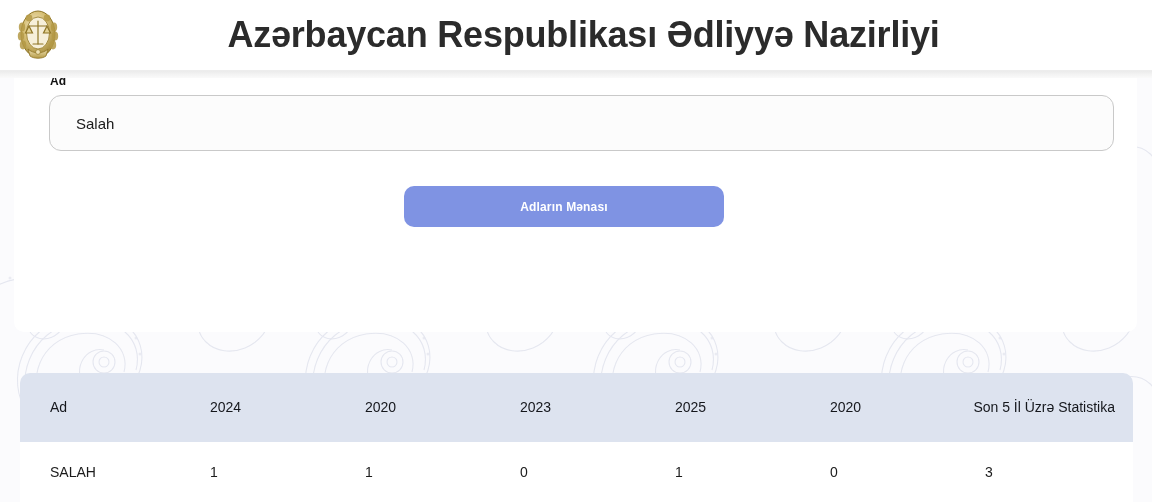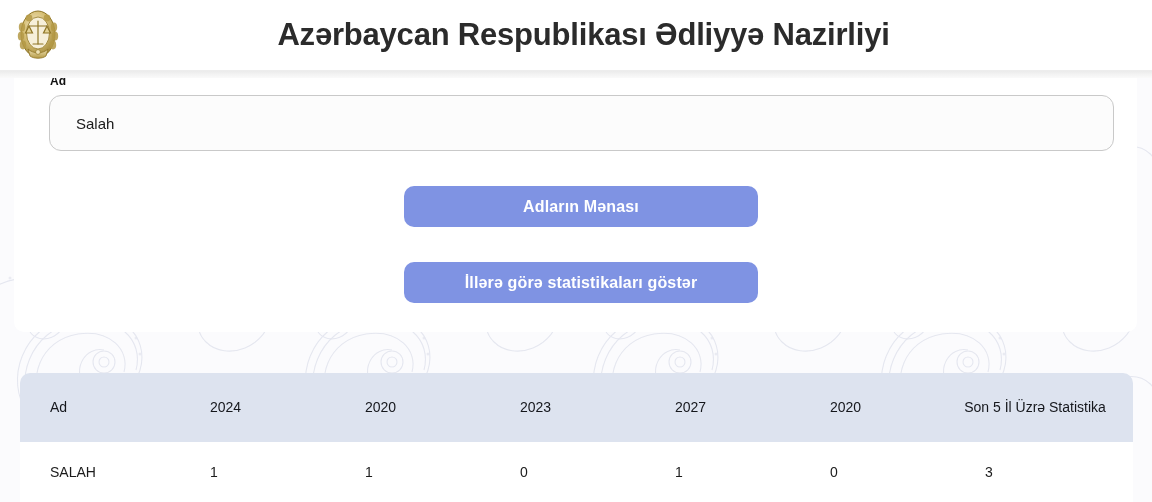--- a/index.html
+++ b/index.html
@@ -42,21 +42,21 @@
     width: 46px;
     height: 52px;
     flex: 0 0 46px;
     margin-left: 1px;
   }
   .brand-emblem svg { width: 100%; height: 100%; display:block; }
 
   .site-title {
     flex: 1 1 auto;
     text-align: center;
-    font-size: 31px;
+    font-size: 36px;
     font-weight: bold;
     letter-spacing: -0.2px;
     color: #2b2b2b;
     margin-left: -46px;
     white-space: nowrap;
   }
 
   
   .header-shade {
     position: relative;
@@ -101,28 +101,28 @@
     font-size: 15px;
     color: #1a1a1a;
     padding: 0 26px;
     outline: none;
   }
   .name-input::placeholder { color: #9a9a9a; }
 
   .btn {
     position: absolute;
     left: 390px;
-    width: 354px;
+    width: 320px;
     height: 41px;
     border: none;
     border-radius: 10px;
     background: #7f93e3;
     color: #ffffff;
     font-family: "Liberation Sans", sans-serif;
-    font-size: 16px;
+    font-size: 12px;
     font-weight: bold;
     letter-spacing: 0.15px;
     cursor: pointer;
   }
   .btn-meaning { top: 122px; }
   .btn-stats   { top: 198px; }
 
   
   .results-table-wrap {
     position: absolute;
@@ -145,21 +145,21 @@
     height: 69px;
     font-size: 14px;
     font-weight: normal;
     color: #15171c;
     text-align: left;
     padding: 0 0 0 30px;
     vertical-align: middle;
     line-height: 1.45;
   }
   table.results thead th.th-stat {
-    text-align: center;
+    text-align: right;
     padding: 0 28px 0 0;
     margin-top: 9px;
   }
 
   table.results tbody td {
     height: 61px;
     font-size: 14px;
     color: #1b1b1b;
     text-align: left;
     padding: 0 0 0 30px;
@@ -273,41 +273,40 @@
 </div>
 <div class="header-shade"></div>
 
 <div class="form-card">
   <div class="field-label">Ad</div>
 
   <input class="name-input" type="text" value="Salah" style="">
 
   <button class="btn btn-meaning">Adların Mənası</button>
 
-  <button class="btn btn-stats">İllərə görə statistikaları göstər</button>
 </div>
 
 <div class="results-table-wrap">
   <table class="results">
     <colgroup>
       <col class="c-name">
         <col class="c-year">
         <col class="c-year">
         <col class="c-year">
       <col class="c-year">
         <col class="c-year">
         <col class="c-stat">
     </colgroup>
     <thead>
       <tr>
         <th>Ad</th>
         <th>2024</th>
         <th>2020</th>
         <th>2023</th>
-        <th>2027</th>
+        <th>2025</th>
         <th>2020</th>
         <th class="th-stat">Son 5 İl Üzrə Statistika</th>
       </tr>
     </thead>
     <tbody>
       <tr>
         <td>SALAH</td>
         <td>1</td>
         <td>1</td>
         <td>0</td>

